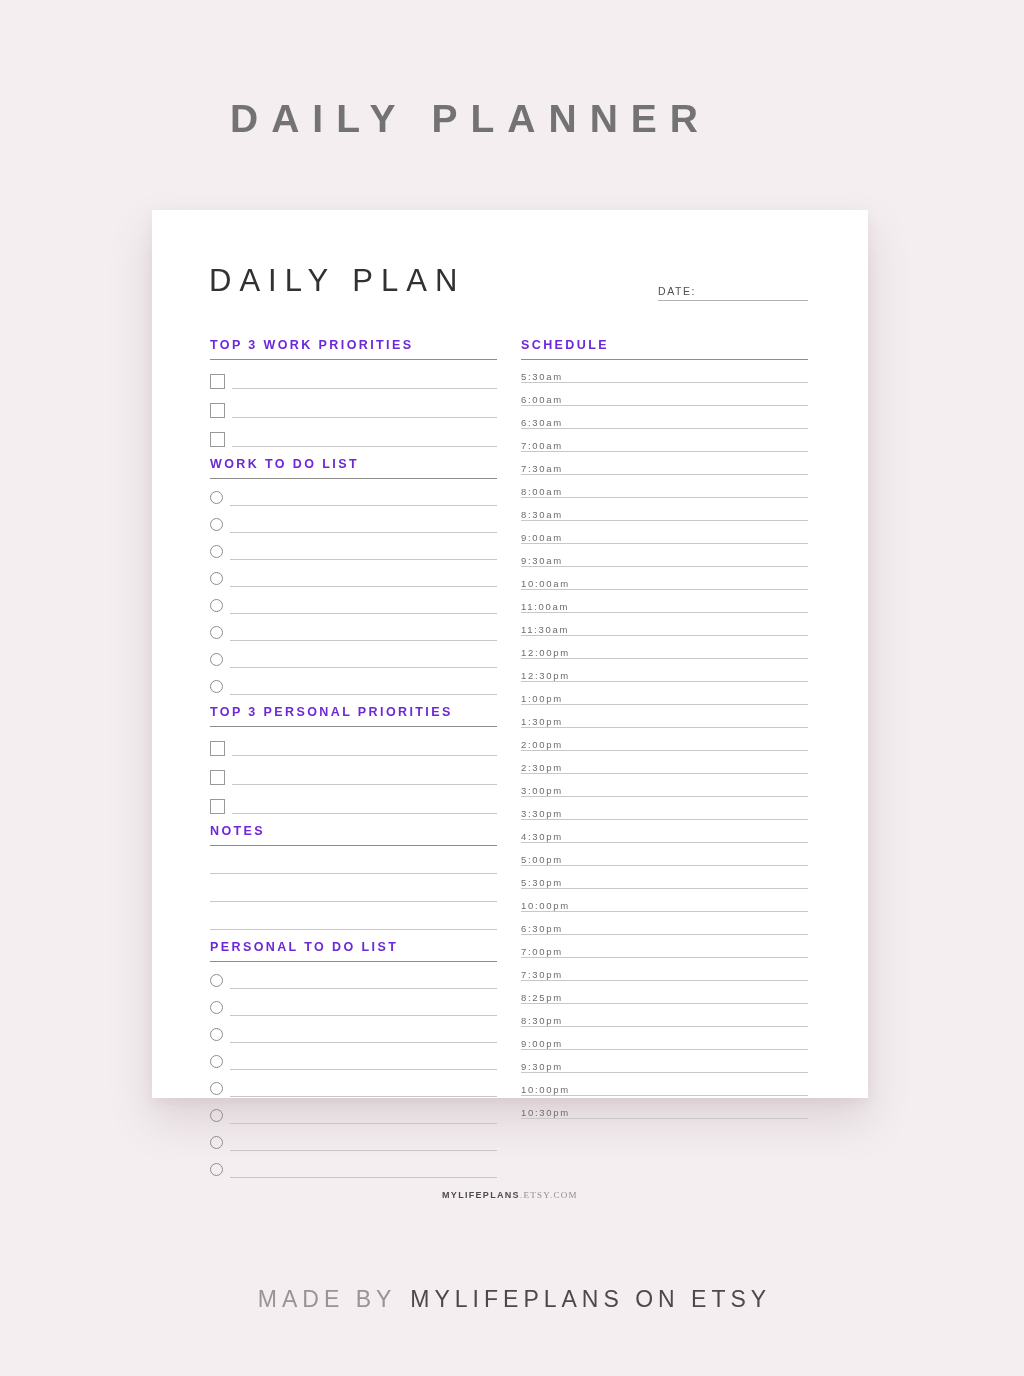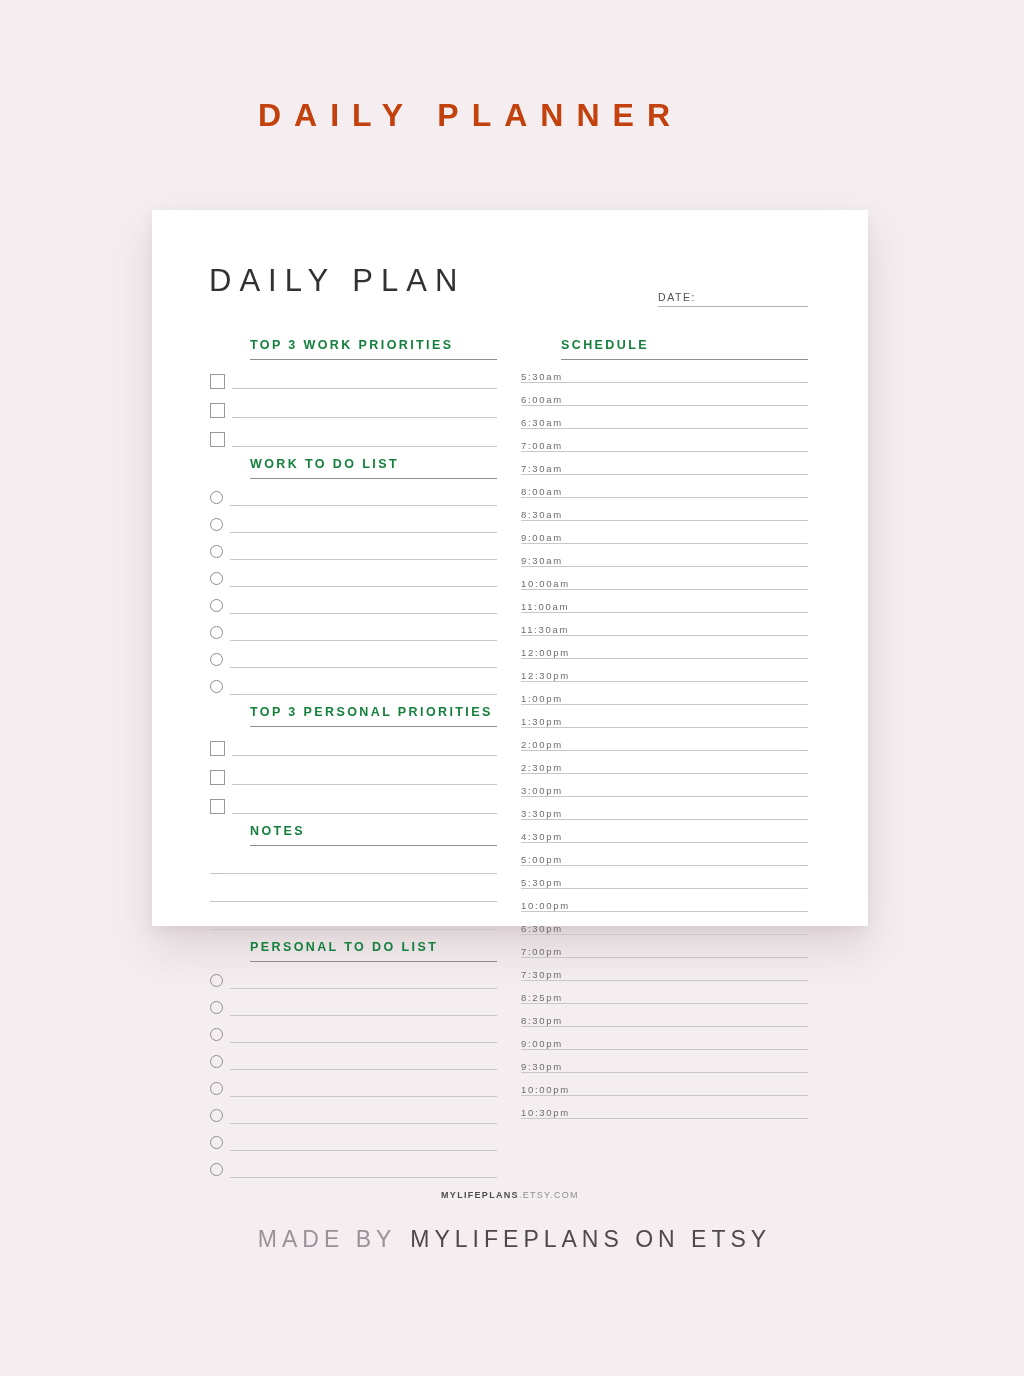--- a/index.html
+++ b/index.html
@@ -7,61 +7,60 @@
   body {
     position:relative;
     background:#f4eef0;
     font-family:"Liberation Sans", sans-serif;
     overflow:hidden;
   }
   
   .page-title {
     position:absolute; top:97px; left:0; width:928px;
     text-align:center;
-    font-size:32px; font-weight:700; letter-spacing:13px;
-    color:#c2410c; text-indent:13px;
+    font-size:39px; font-weight:700; letter-spacing:13px;
+    color:#737373; text-indent:13px;
   }
   .made-by {
-    position:absolute; top:1226px; left:0; width:1024px;
+    position:absolute; top:1286px; left:0; width:1024px;
     text-align:center;
     font-size:23px; letter-spacing:5px; text-indent:5px;
   }
   .made-by .prefix { color:#9b9298; font-weight:400; margin-right:14px; }
   .made-by .brand  { color:#4e484c; font-weight:400; }
 
   
   .card {
-    position:absolute; left:152px; top:210px; width:716px; height:716px;
+    position:absolute; left:152px; top:210px; width:716px; height:888px;
     background:#ffffff;
     box-shadow:0 22px 40px rgba(120,90,100,0.18), 0 4px 12px rgba(120,90,100,0.08);
   }
   .plan-heading {
     position:absolute; left:57px; top:53px;
     font-size:31px; font-weight:400; letter-spacing:8px;
     color:#333033;
   }
   .date-block {
-    position:absolute; left:506px; top:76px; width:150px; height:21px;
+    position:absolute; left:506px; top:70px; width:150px; height:21px;
     border-bottom:1px solid #b3b1b1;
   }
   .date-label {
     position:absolute; left:0; bottom:3px;
     font-size:10.5px; font-weight:400; letter-spacing:1.6px; color:#4f4f4f;
   }
 
   .col { position:absolute; top:128px; width:287px; }
   .col-left  { left:58px; }
   .col-right { left:369px; }
 
   .sec-h {
     font-size:12.5px; font-weight:700; letter-spacing:2.4px;
-    color:#15803d; line-height:14px;
+    color:#6d28d9; line-height:14px;
     padding-bottom:7px;
     border-bottom:1px solid #8f8c8c;
-    margin-left:40px;
   }
   .sec + .sec .sec-h { margin-top:10px; }
 
   .row { display:flex; align-items:flex-end; }
   .row.checkbox { height:29px; }
   .row.circle   { height:27px; }
   .row.line     { height:28px; }
   .cb {
     width:15px; height:15px;
     border:1px solid #9a9898; background:transparent;
@@ -87,21 +86,21 @@
   .time-label {
     font-size:9.5px; letter-spacing:1.7px; color:#6e6c6c;
   }
 
   .watermark {
     position:absolute; left:0; top:980px; width:716px;
     text-align:center;
     font-size:9px; letter-spacing:1.3px;
   }
   .watermark .wm-brand  { color:#4c4c4c; font-weight:700; }
-  .watermark .wm-suffix { color:#8f8d8d; font-weight:400; }
+  .watermark .wm-suffix { color:#8f8d8d; font-weight:400;font-family:Liberation Serif, serif; }
 </style>
 </head>
 <body>
 
 <div class="page-title">DAILY PLANNER</div>
 
 <div class="card">
 
   <div class="plan-heading">DAILY PLAN</div>
 

